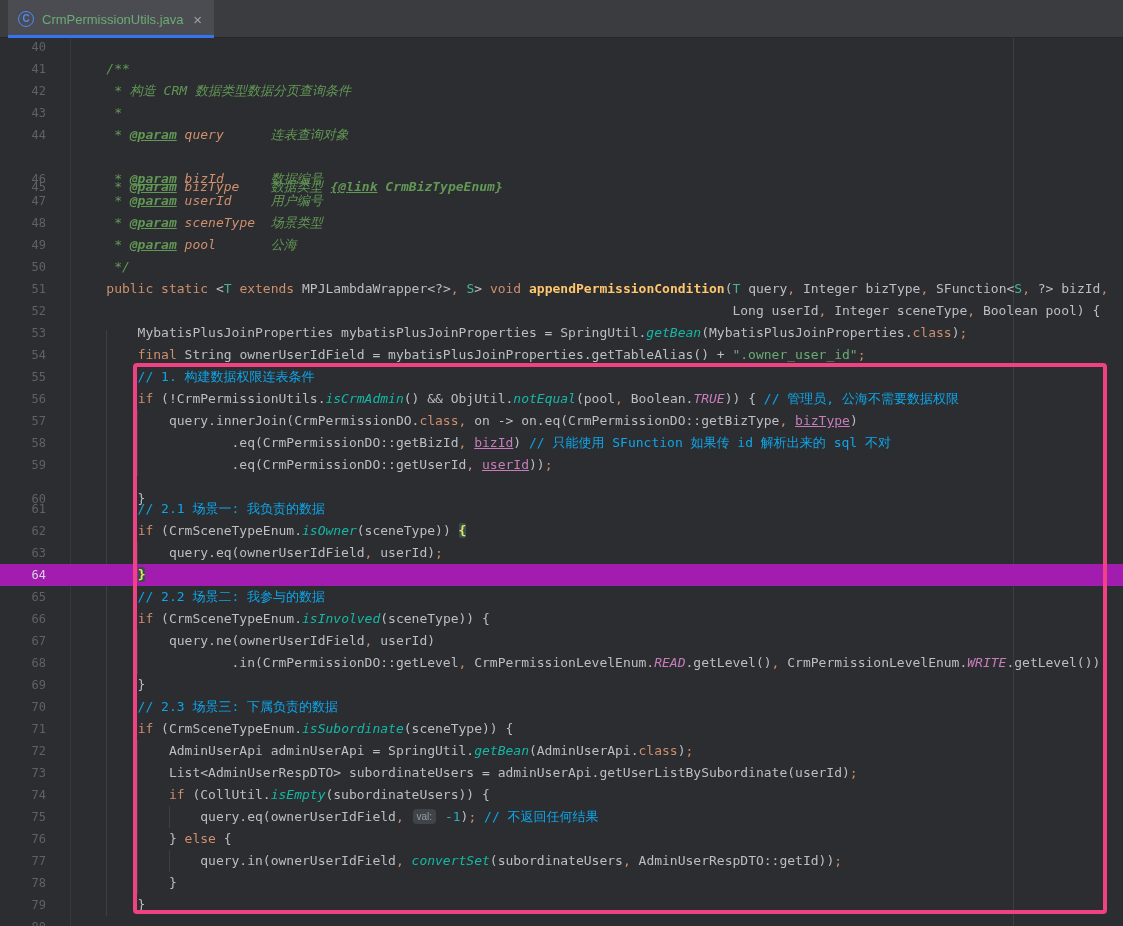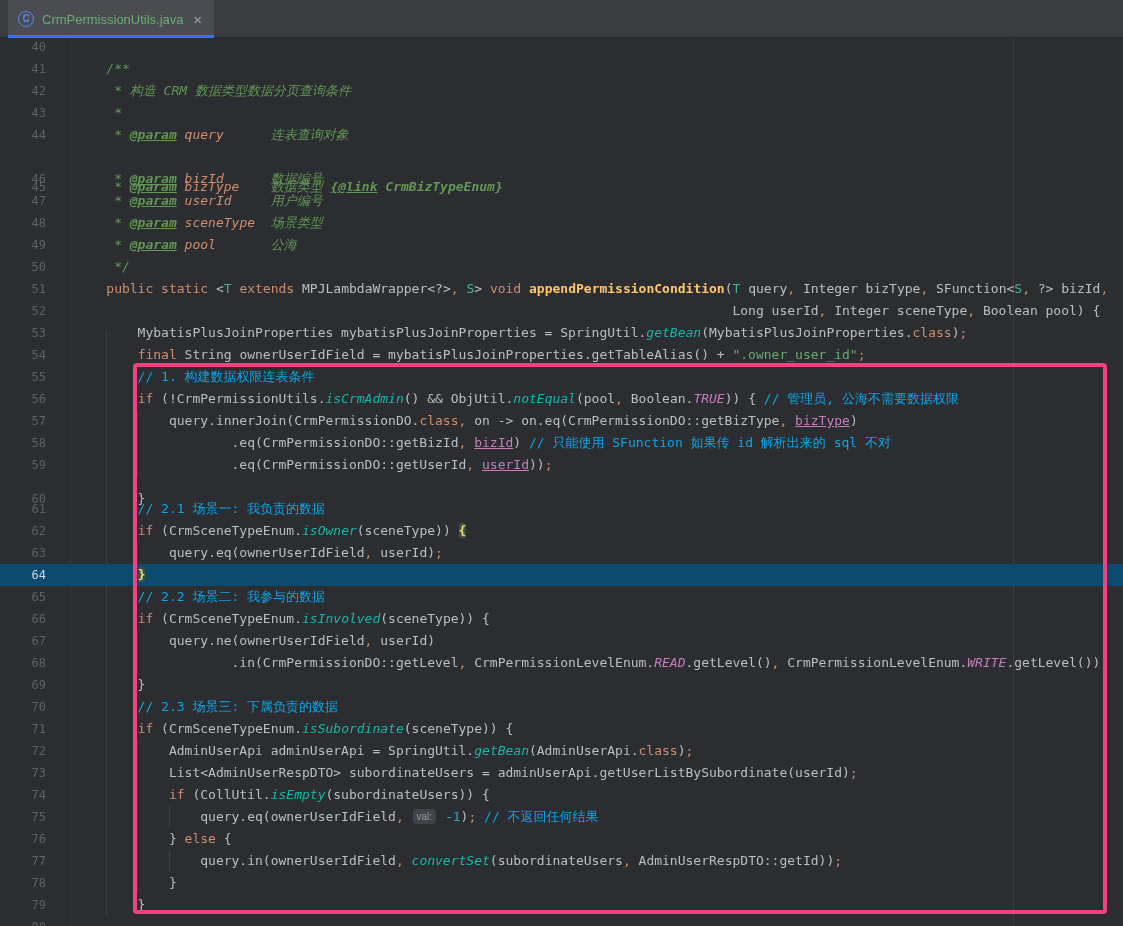--- a/index.html
+++ b/index.html
@@ -14,21 +14,21 @@
   .class-icon{flex:0 0 auto;width:16px;height:16px;border:1.5px solid #4E8AF0;border-radius:50%;color:#4E8AF0;
     font:700 10px/13px "Liberation Sans",sans-serif;text-align:center;box-sizing:border-box;}
   .tab-label{margin-left:8px;font:13px "Liberation Sans",sans-serif;white-space:nowrap;}
   .tab-close{margin-left:auto;color:#9DA0A6;font:15px/15px "Liberation Sans",sans-serif;padding:0 2px;}
   
   .editor{position:absolute;left:0;top:38px;width:1123px;height:888px;overflow:hidden;}
   .gutter-sep{position:absolute;left:70px;top:0;height:100%;width:1px;background:#36383C;}
   .ruler{position:absolute;left:1013px;top:0;height:100%;width:1px;background:#3B3D41;}
   .guide{position:absolute;width:1px;background:#3C3E43;}
   .row{position:absolute;left:0;width:1123px;height:22px;}
-  .row.current{background:#0c4a6e;}
+  .row.current{background:#a21caf;}
   .ln{position:absolute;left:0;top:0;width:46px;text-align:right;color:#5E6266;font-size:12px;line-height:22px;}
   .row.current .ln{color:#D3D6DC;}
   .code{position:absolute;left:75px;top:0;white-space:pre;font-size:13px;line-height:22px;color:#BCBEC4;}
   
   .tk-pl{color:#BCBEC4;}
   .tk-kw{color:#CF8E6D;}
   .tk-pu{color:#CF8E6D;}
   .tk-cm{color:#0ea5e9;}
   .tk-doc{color:#629755;font-style:italic;}
   .tk-dt{color:#629755;font-style:italic;font-weight:bold;text-decoration:underline;}

